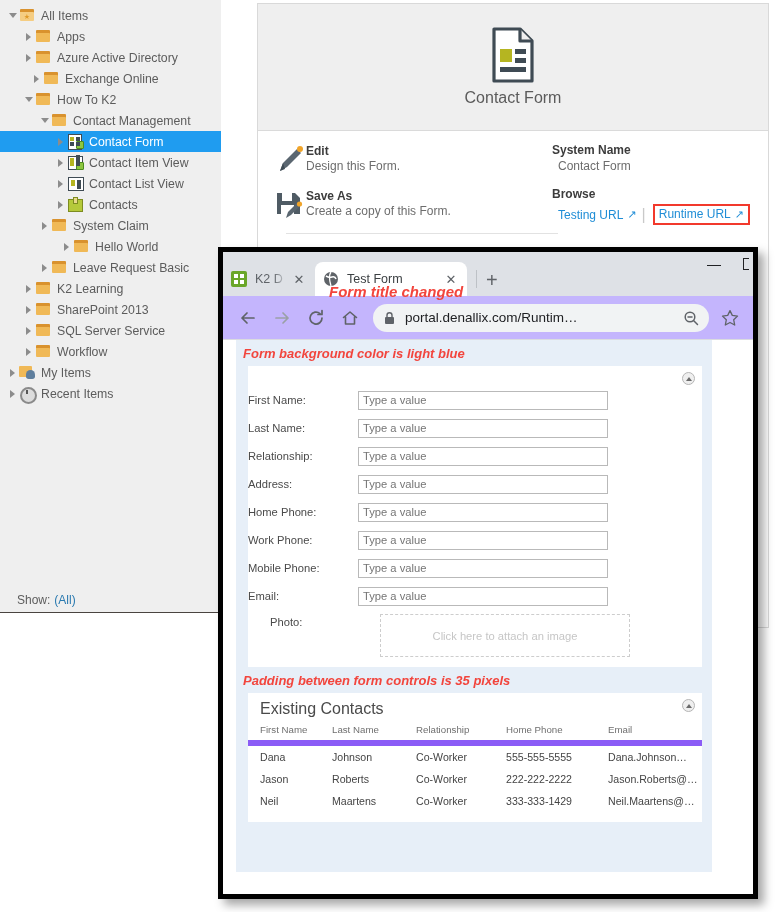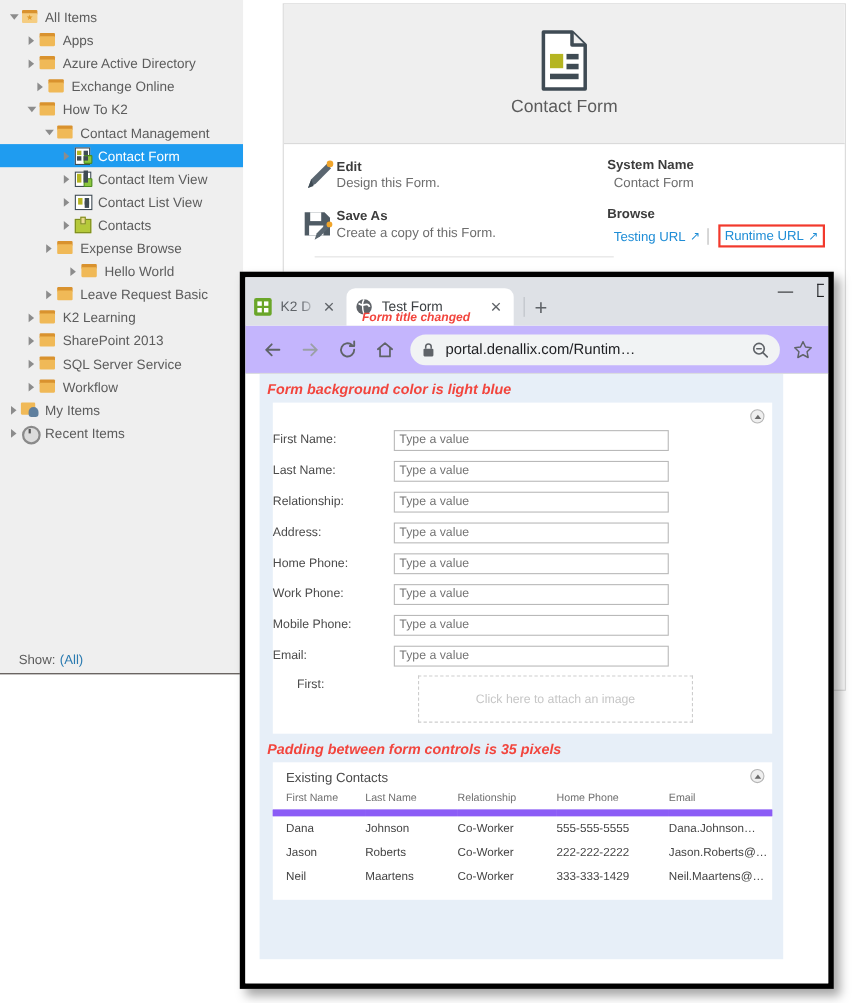--- a/index.html
+++ b/index.html
@@ -248,21 +248,21 @@
     width:250px; height:19px; border:1px solid #b9b9b9; background:#fff;
     font-size:11.2px; color:#9a9a9a; padding:0 4px; line-height:18px;
   }
   .photo-row { display:flex; padding-left:22px; padding-top:4px; padding-bottom:10px; }
   .photo-label { width:110px; font-size:11.2px; color:#4a4a4a; padding-top:2px; }
   .photo-drop {
     width:250px; height:43px; border:1px dashed #cdcdcd; background:#fff;
     display:flex; align-items:center; justify-content:center;
     font-size:11.2px; color:#c6c6c6;
   }
-  .list-title { font-size:12px; color:#4a4a4a; padding:7px 0 2px 12px; }
+  .list-title { font-size:16px; color:#4a4a4a; padding:7px 0 2px 12px; }
   .grid { width:100%; border-collapse:collapse; }
   .grid th {
     font-size:9.7px; color:#6f6f6f; font-weight:normal; text-align:left;
     padding:4px 0 5px 0; border-bottom:6px solid #8b5cf6;
   }
   .grid td {
     font-size:10.6px; color:#444; padding:5px 0 5px 0;
   }
   .grid th:first-child, .grid td:first-child { padding-left:12px; }
   .gcol0 { width:84px; } .gcol1 { width:84px; } .gcol2 { width:90px; }
@@ -347,21 +347,21 @@
             <span class="tri-right"></span>
           </span>
           <span class="ticon ic-cube"></span>
           <span class="tw-label">Contacts</span>
         </div>
         <div class="tree-row" style="padding-left: 38px;">
           <span class="twisty">
             <span class="tri-right"></span>
           </span>
           <span class="ticon ic-folder"></span>
-          <span class="tw-label">Expense Browse</span>
+          <span class="tw-label">System Claim</span>
         </div>
         <div class="tree-row" style="padding-left: 60px;">
           <span class="twisty">
             <span class="tri-right"></span>
           </span>
           <span class="ticon ic-folder"></span>
           <span class="tw-label">Hello World</span>
         </div>
         <div class="tree-row" style="padding-left: 38px;">
           <span class="twisty">
@@ -518,21 +518,21 @@
       </div>
 
       <div class="tabsep"></div>
       <div class="newtab">+</div>
 
       <div class="winctrl">
         <div class="winmin">—</div>
         <div class="winmax-partial"></div>
       </div>
 
-      <div style="position:absolute;left:106px;top:31px;font-size:11px;font-weight:bold;font-style:italic;color:#f2453d;white-space:nowrap;">Form title changed</div>
+      <div style="position:absolute;left:106px;top:31px;font-size:15px;font-weight:bold;font-style:italic;color:#f2453d;white-space:nowrap;">Form title changed</div>
     </div>
 
     <div class="omnibar-row">
       <div class="nav-btn">
         <svg width="20" height="20" viewBox="0 0 20 20">
             <path d="M16 10 H4 M9 5 L4 10 L9 15" stroke="#5f6368" stroke-width="1.7" fill="none" stroke-linecap="round" stroke-linejoin="round"></path>
           </svg>
       </div>
       <div class="nav-btn">
         <svg width="20" height="20" viewBox="0 0 20 20">
@@ -612,21 +612,21 @@
               <div class="field-row">
                 <div class="field-label">Mobile Phone:</div>
                 <input type="text" class="field-input" placeholder="Type a value" style="">
               </div>
               <div class="field-row">
                 <div class="field-label">Email:</div>
                 <input type="text" class="field-input" placeholder="Type a value" style="">
               </div>
             </div>
           <div class="photo-row">
-            <div class="photo-label">First:</div>
+            <div class="photo-label">Photo:</div>
             <div class="photo-drop">Click here to attach an image</div>
           </div>
         </div>
 
         <div class="annot">Padding between form controls is 35 pixels</div>
 
         <div class="panel-white">
           <div class="collapse-btn">
               <span class="caret"></span>
             </div>

